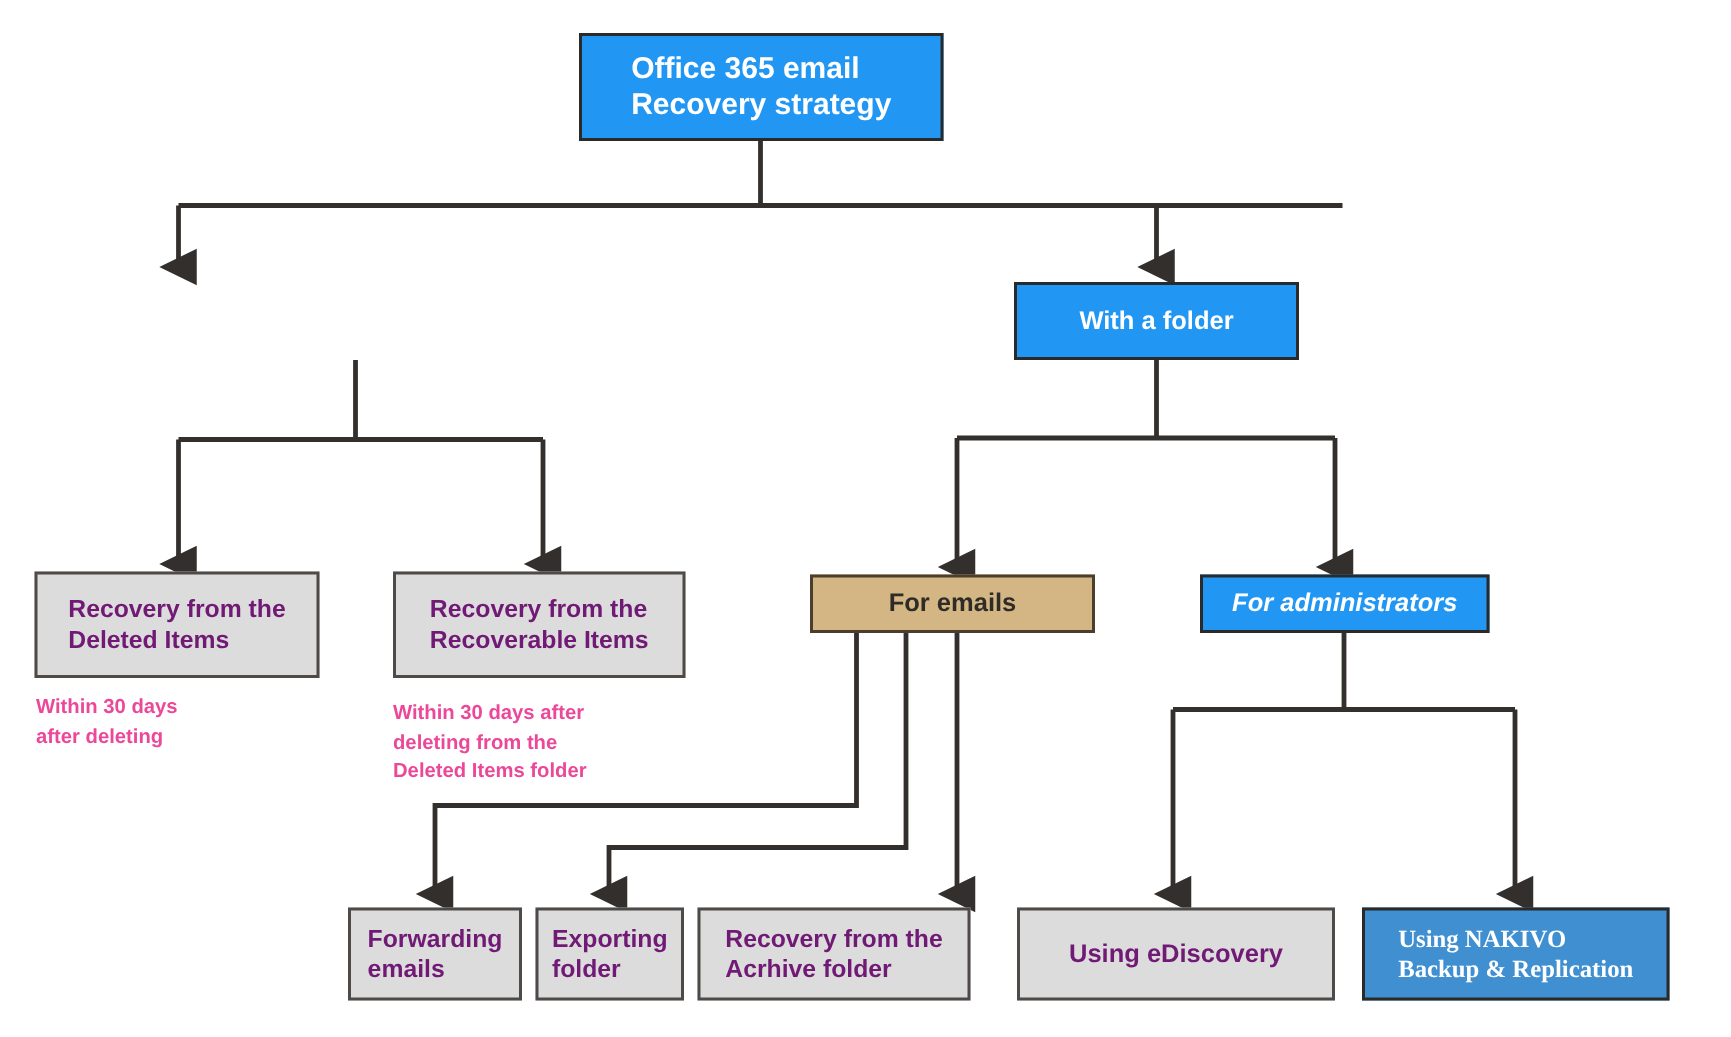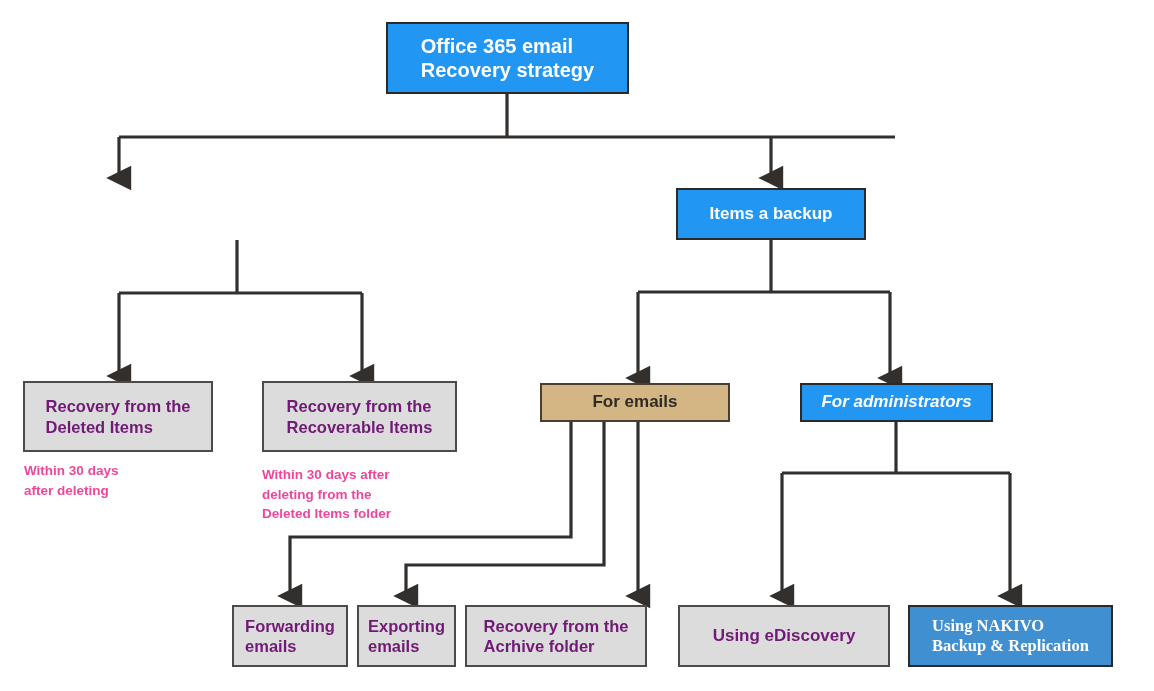--- a/index.html
+++ b/index.html
@@ -109,21 +109,21 @@
     </g>
   </svg>
 
   <div class="node n-blue" style="left:386px; top:22px; width:243px; height:72px; font-size:20px;">
     <span class="lbl">Office 365 email
 Recovery strategy</span>
   </div>
 
 
   <div class="node n-blue" style="left:676px; top:188px; width:190px; height:52px; font-size:17px;">
-    <span class="lbl">Items a backup</span>
+    <span class="lbl">With a folder</span>
   </div>
 
   <div class="node n-gray" style="left:23px; top:381px; width:190px; height:71px; font-size:16.5px;">
     <span class="lbl">Recovery from the
 Deleted Items</span>
   </div>
 
   <div class="node n-gray" style="left:262px; top:381px; width:195px; height:71px; font-size:16.5px;">
     <span class="lbl">Recovery from the
 Recoverable Items</span>
@@ -144,21 +144,21 @@
     <span class="lbl">For administrators</span>
   </div>
 
   <div class="node n-gray" style="left:232px; top:605px; width:116px; height:62px; font-size:16.5px;">
     <span class="lbl">Forwarding
 emails</span>
   </div>
 
   <div class="node n-gray" style="left:357px; top:605px; width:99px; height:62px; font-size:16.5px;">
     <span class="lbl">Exporting
-emails</span>
+folder</span>
   </div>
 
   <div class="node n-gray" style="left:465px; top:605px; width:182px; height:62px; font-size:16.5px;">
     <span class="lbl">Recovery from the
 Acrhive folder</span>
   </div>
 
   <div class="node n-gray" style="left:678px; top:605px; width:212px; height:62px; font-size:17px;">
     <span class="lbl">Using eDiscovery</span>
   </div>

